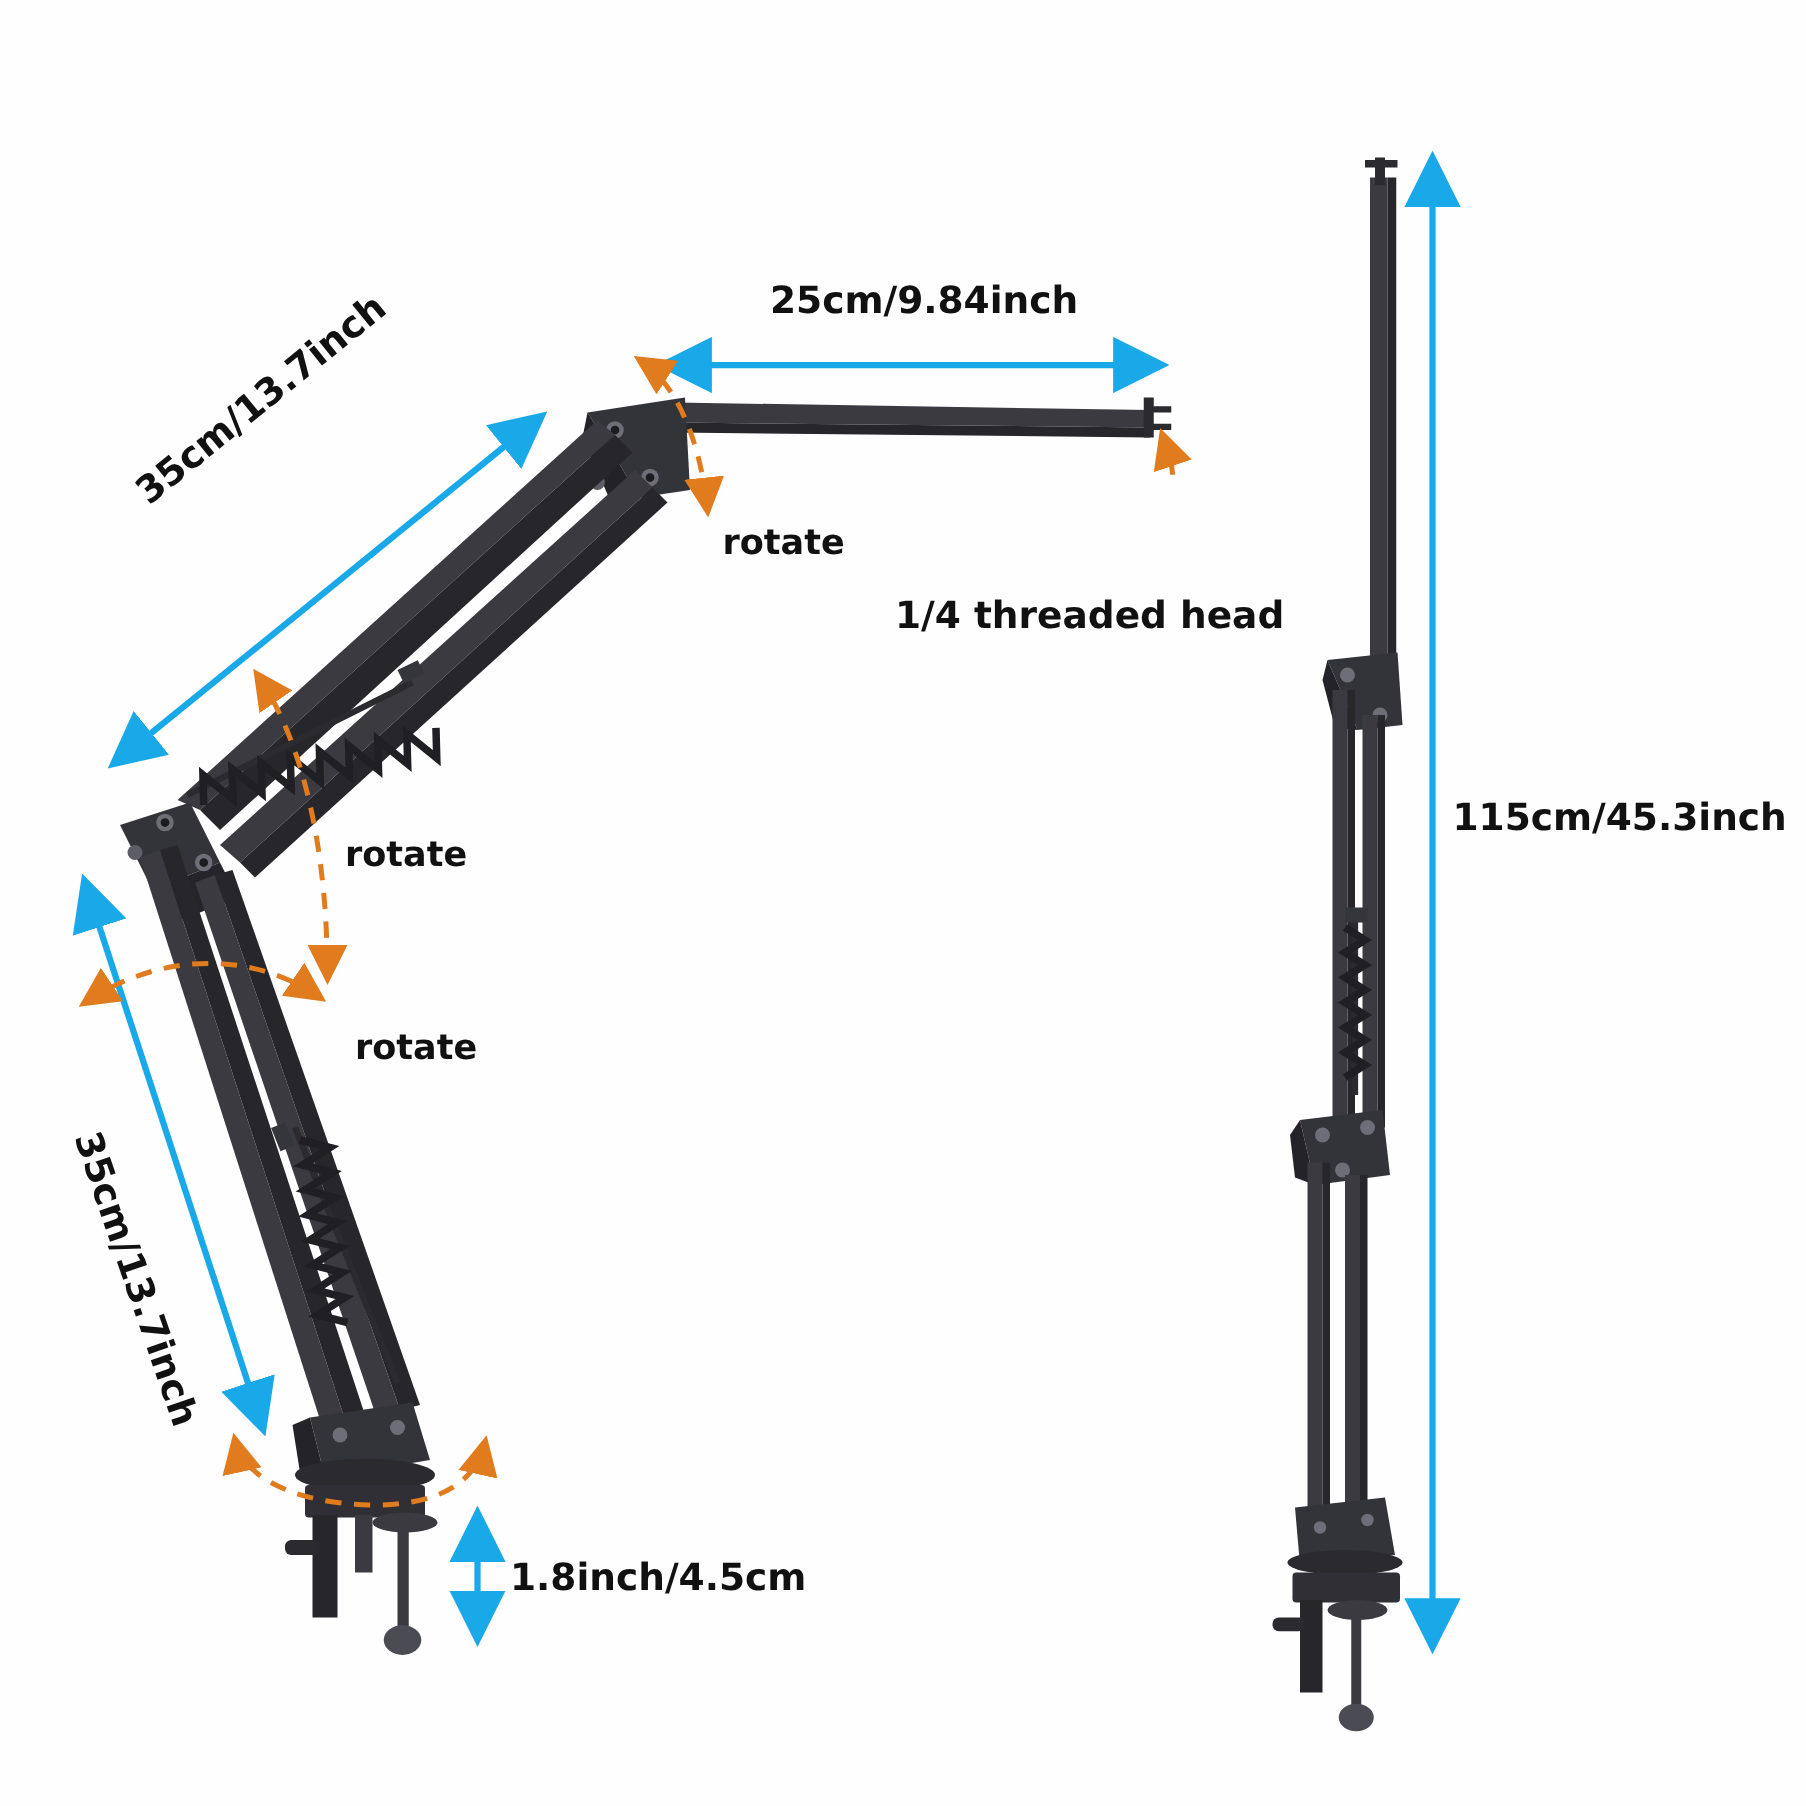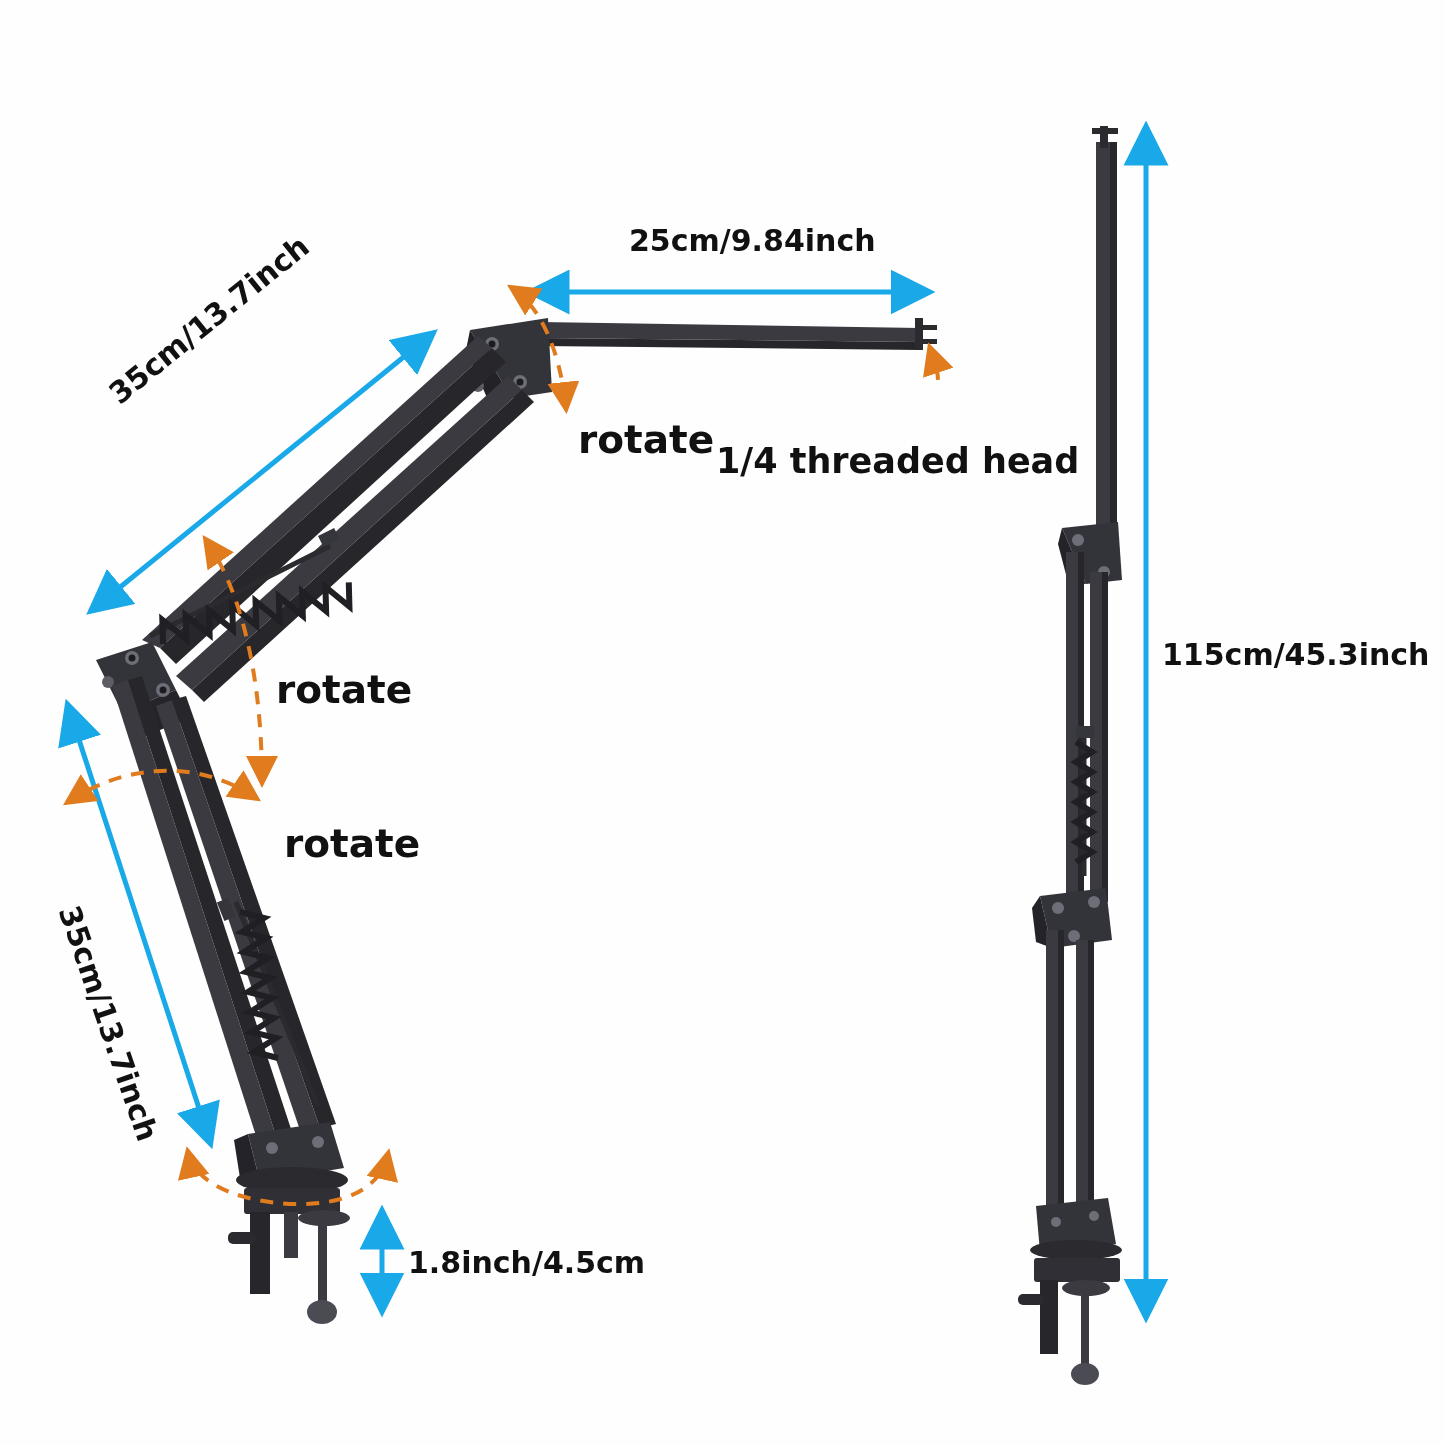--- a/index.html
+++ b/index.html
@@ -22,24 +22,25 @@
     font-family: "DejaVu Sans", sans-serif;
     font-weight: bold;
     color: #111111;
     white-space: nowrap;
     line-height: 1;
   }
   .lbl-dim {
     font-size: 30px;
   }
   .lbl-rot {
-    font-size: 39px;
+    font-size: 28px;
   }
   .lbl-big {
-    font-size: 35px;
+    font-size: 30px;
+    margin-top: 34px;
   }
   svg.layer {
     position: absolute;
     left: 0;
     top: 0;
     width: 1445px;
     height: 1445px;
   }
 </style>
 </head>
@@ -213,21 +214,21 @@
         <ellipse cx="1085" cy="1374" rx="14" ry="11" fill="#4b4b53"></ellipse>
         <rect x="1018" y="1294" width="26" height="11" rx="5" fill="#2b2b2f"></rect>
       </g>
 
       <g stroke="#19a8e8" stroke-width="5" fill="none">
         <line x1="1146" y1="128" x2="1146" y2="1316" marker-start="url(#blueArrowStart)" marker-end="url(#blueArrow)"></line>
       </g>
     </g>
   </svg>
 
-  <div class="lbl lbl-dim" style="left:629px; top:226px;">25cm/9.84inch</div>
+  <div class="lbl lbl-dim" style="left:616px; top:226px;">25cm/9.84inch</div>
 
   <div class="lbl lbl-dim" style="left:104px; top:386px; transform:rotate(-39deg); transform-origin:0 0;">35cm/13.7inch</div>
 
   <div class="lbl lbl-dim" style="left:82px; top:902px; transform:rotate(71deg); transform-origin:0 0;">35cm/13.7inch</div>
 
   <div class="lbl lbl-dim" style="left:1162px; top:640px;">115cm/45.3inch</div>
 
   <div class="lbl lbl-dim" style="left:408px; top:1248px;">1.8inch/4.5cm</div>
 
   <div class="lbl lbl-big" style="left:716px; top:444px;">1/4 threaded head</div>

